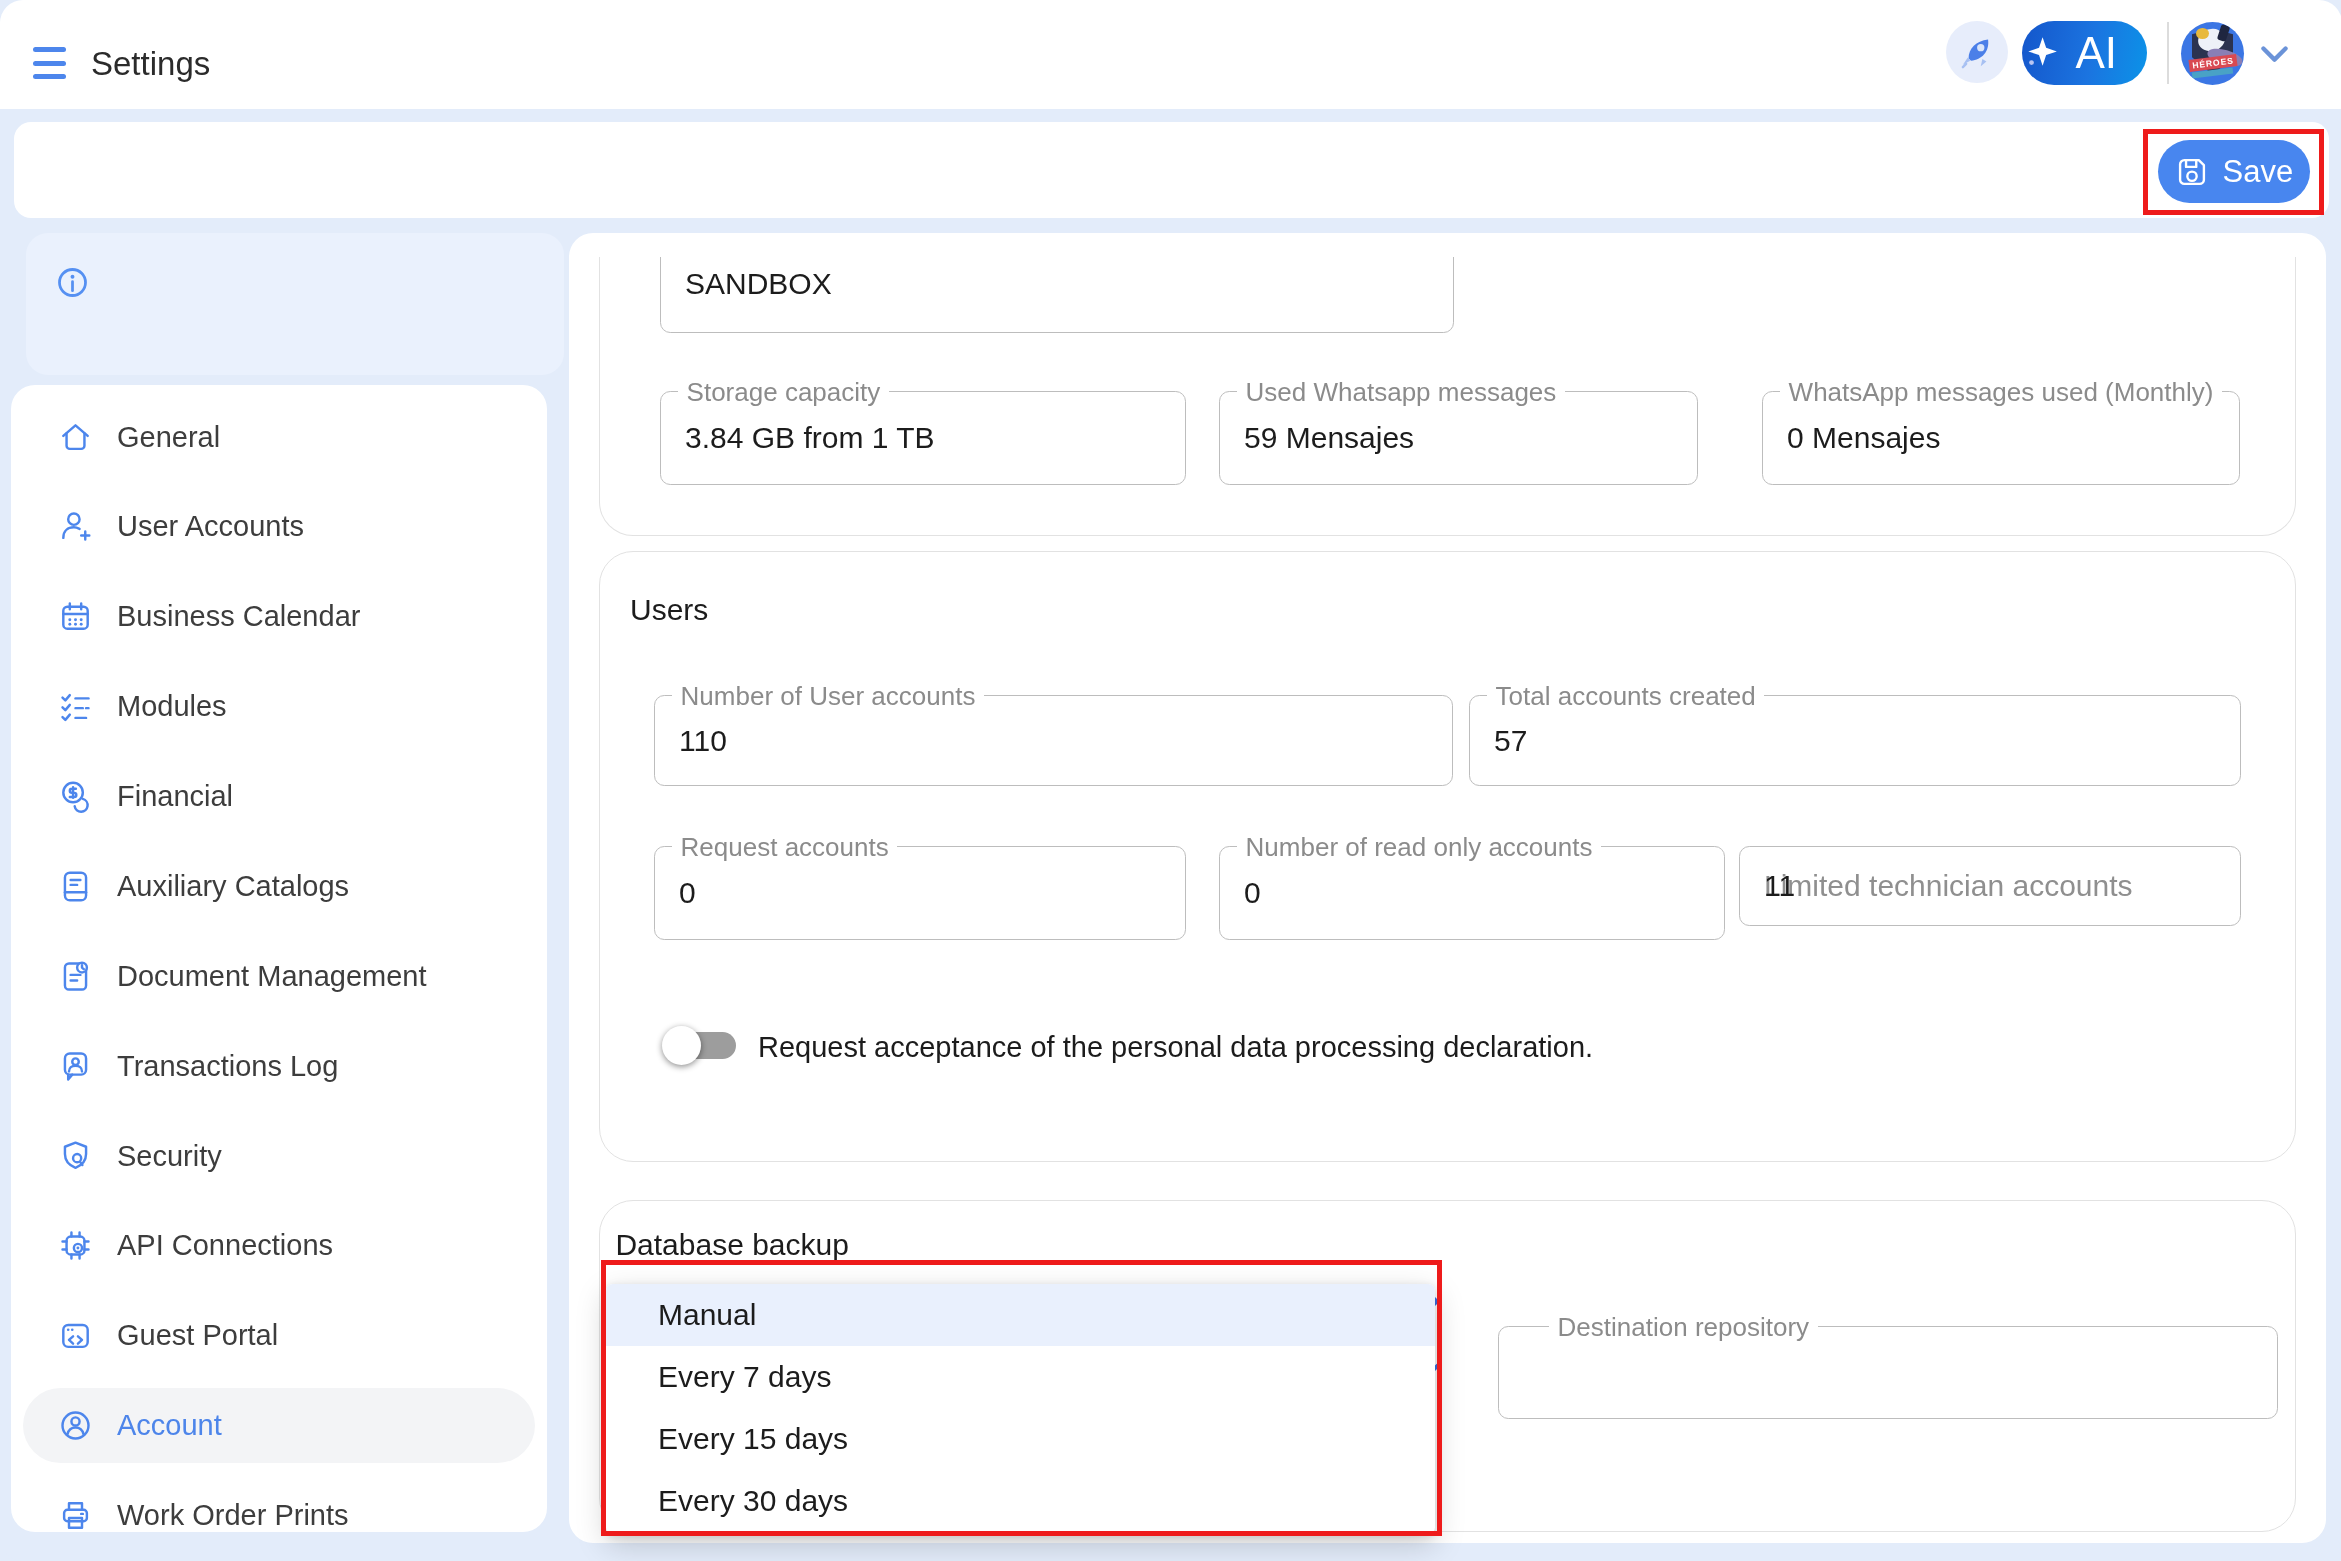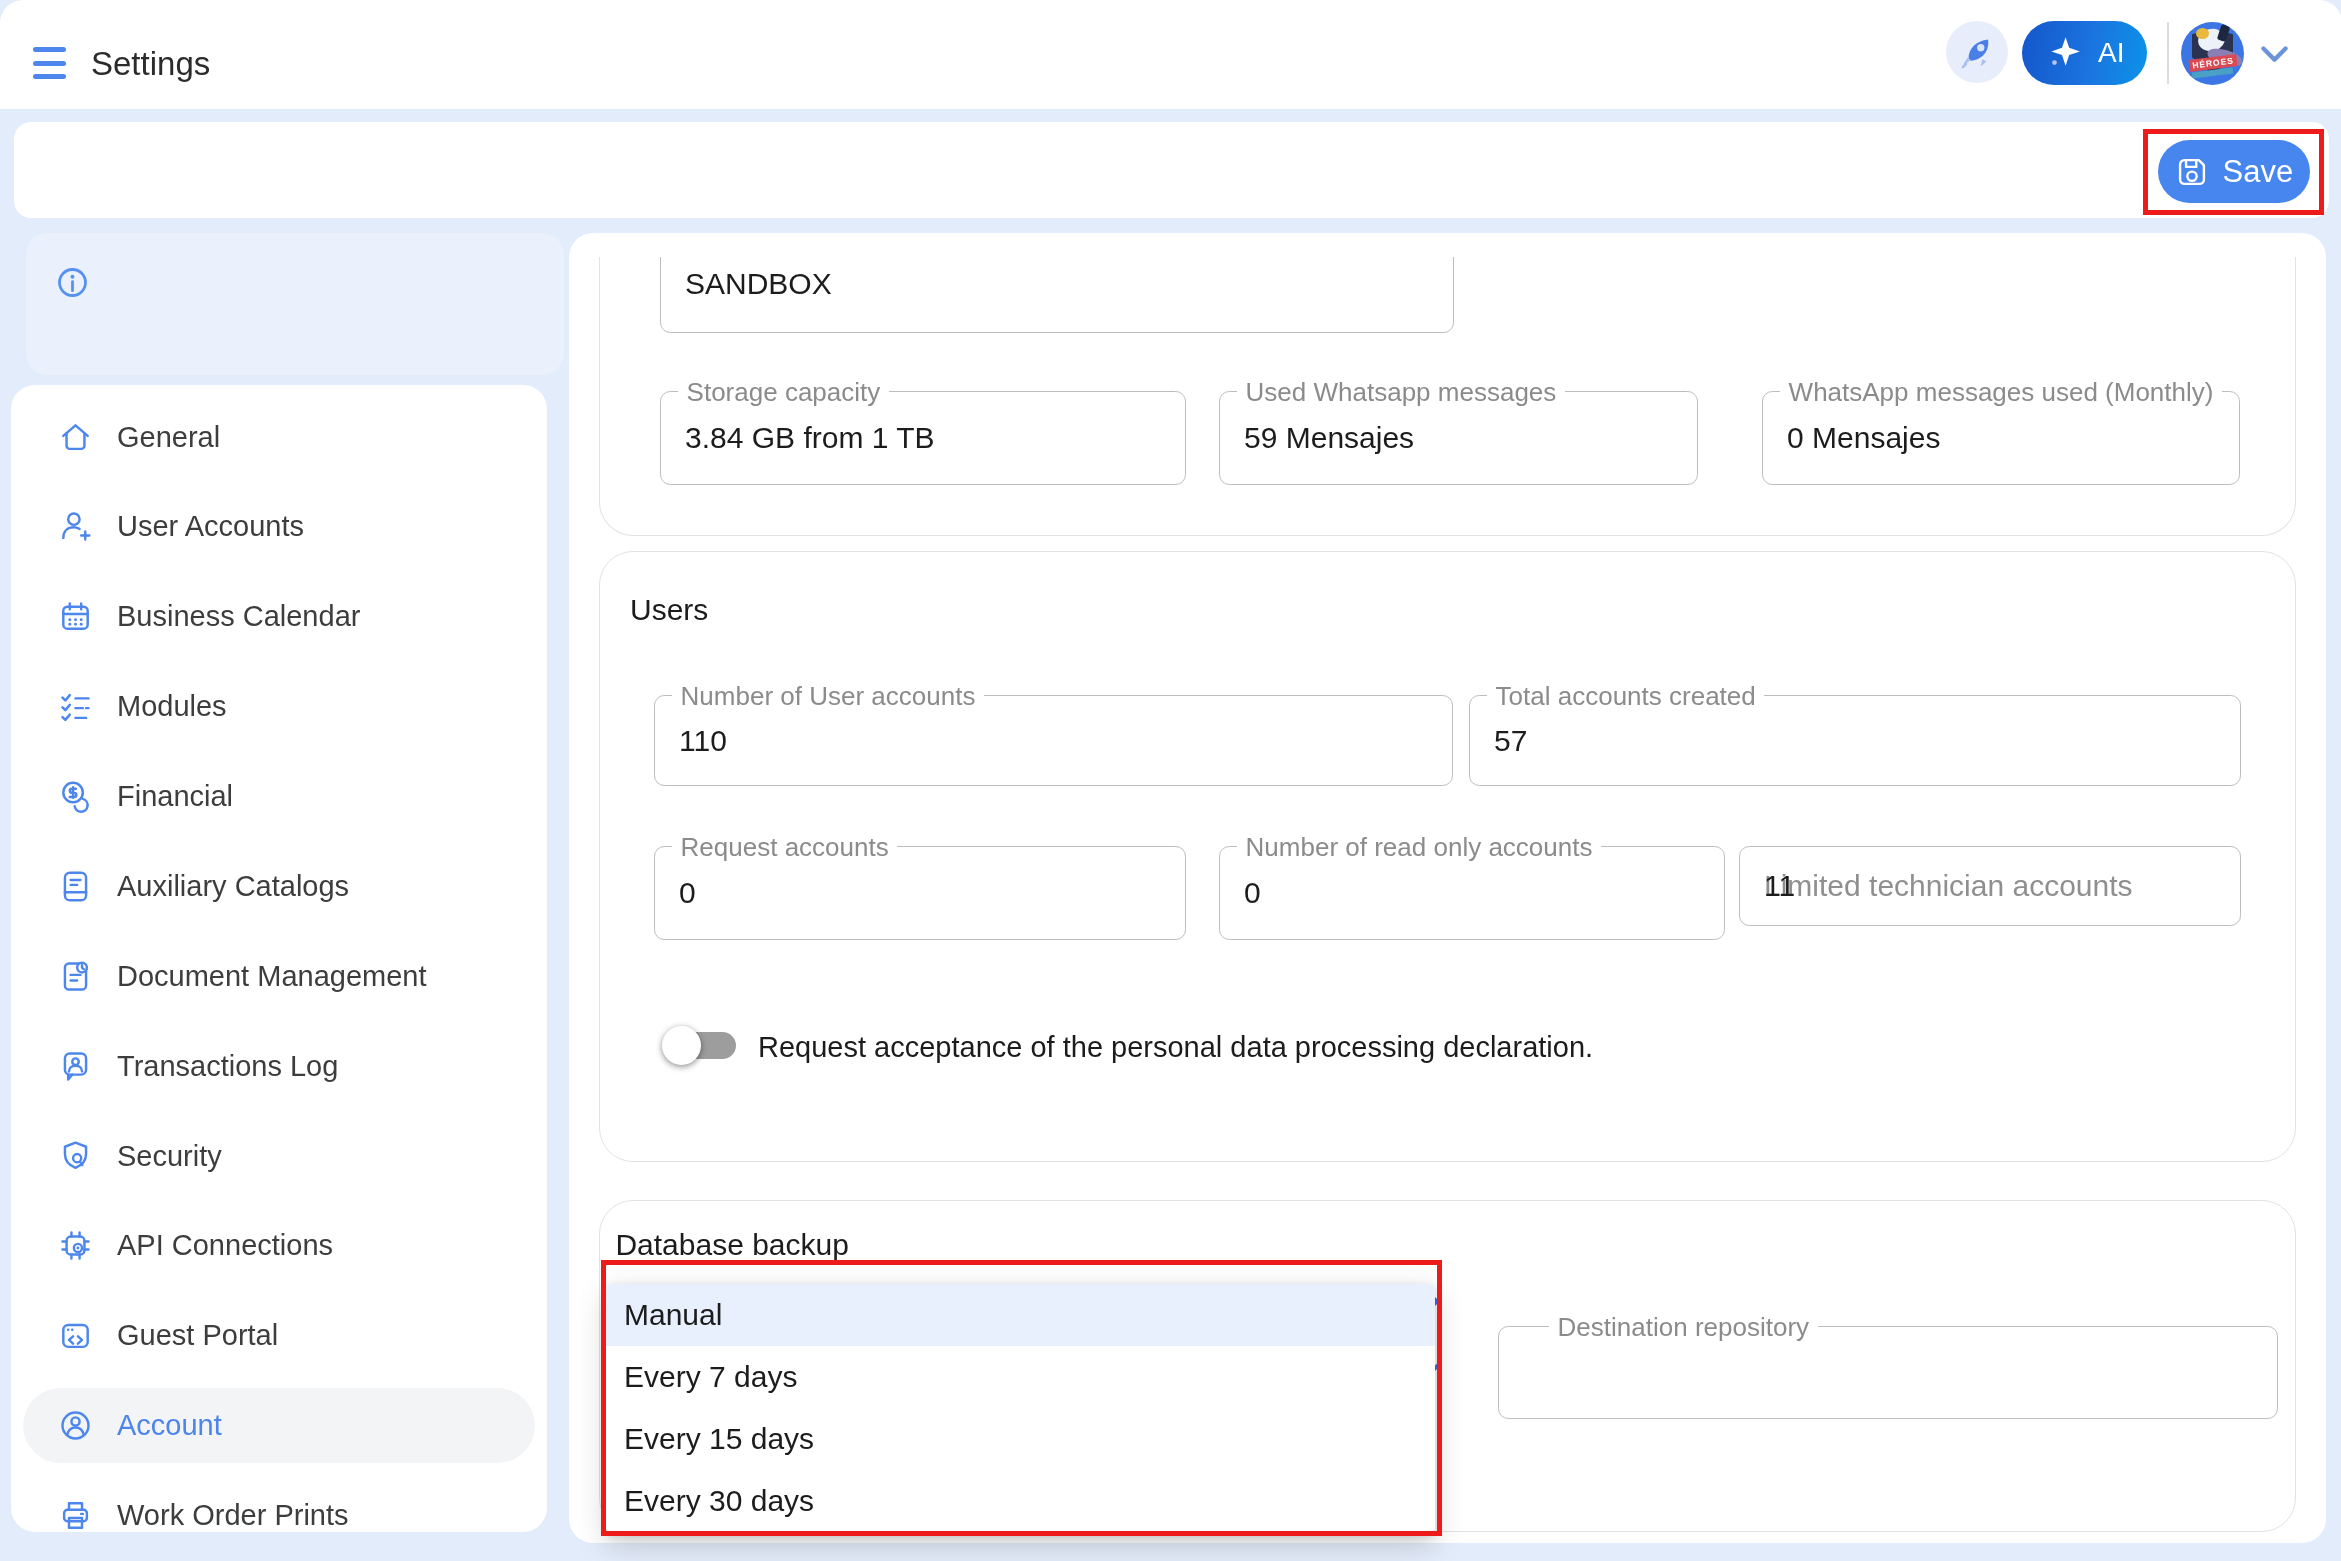--- a/index.html
+++ b/index.html
@@ -10,22 +10,22 @@
 
   
   .header{left:0;top:0;width:2342px;height:109px;background:#ffffff;}
   .burger{left:33px;top:47px;width:33px;height:34px;cursor:pointer;}
   .burger div{width:33px;height:5.1px;border-radius:2.6px;background:#4d86ec;margin-bottom:8.6px;}
   .page-title{left:91px;top:45px;font-size:33px;color:#2b2b2b;}
   .rocket-btn{left:1946px;top:21.4px;width:62px;height:62px;border-radius:50%;background:#e7edfb;
               display:flex;align-items:center;justify-content:center;cursor:pointer;}
   .ai-btn{left:2022px;top:20.5px;width:125px;height:64px;border-radius:33px;
           background:linear-gradient(100deg,#1456cb 0%,#1b74e0 55%,#0b93e8 100%);
-          display:flex;align-items:center;justify-content:center;gap:15.4px;color:#fff;
-          font-size:28px;cursor:pointer;}
+          display:flex;align-items:center;gap:15.4px;color:#fff;
+          font-size:44px;cursor:pointer;}
   .hdr-divider{left:2167px;top:22px;width:1.7px;height:62px;background:#dcdcdc;}
   .avatar{left:2181px;top:22px;width:63px;height:63px;border-radius:50%;background:#3b76e4;
           overflow:hidden;cursor:pointer;}
   .av-shield{position:absolute;left:11px;top:6.8px;width:41px;height:46px;background:#2b3350;
              clip-path:polygon(50% 0,100% 12%,100% 62%,50% 100%,0 62%,0 12%);}
   .av-blob{position:absolute;left:17px;top:6.8px;width:27px;height:22px;background:#edf1f8;
            border-radius:50%;transform:rotate(-14deg);}
   .av-helmet{position:absolute;left:14.6px;top:6px;width:13px;height:11px;background:#e8b93c;border-radius:50%;}
   .av-phone{position:absolute;left:38px;top:2.6px;width:9.4px;height:16.3px;background:#1f2640;
             border-radius:2.6px;transform:rotate(18deg);}
@@ -81,21 +81,21 @@
   
   .tg-track{position:absolute;left:73px;top:480px;width:63px;height:27px;border-radius:13.7px;
             background:#9d9d9d;cursor:pointer;}
   .tg-knob{position:absolute;left:62px;top:474px;width:39px;height:39px;border-radius:50%;
            background:#fff;box-shadow:0 1.7px 6px rgba(0,0,0,.45);cursor:pointer;}
   .tg-label{position:absolute;left:158px;top:479px;font-size:29px;color:#1c1c1c;white-space:nowrap;}
 
   
   .menu{left:606px;top:1284px;width:829px;height:250px;background:#fff;z-index:5;border-radius:6.8px;
         box-shadow:0 10.3px 31px rgba(0,0,0,.18),0 2.6px 8.6px rgba(0,0,0,.12);overflow:hidden;}
-  .menu-item{height:62px;display:flex;align-items:center;padding-left:18px;font-size:30px;
+  .menu-item{height:62px;display:flex;align-items:center;padding-left:52px;font-size:30px;
              color:#1c1c1c;cursor:pointer;}
   .menu-item.hl{background:#e9f0fd;}
 
   .sliver{position:absolute;width:17px;height:17px;border-right:4.3px solid #3d6fe0;
           border-bottom:4.3px solid #3d6fe0;z-index:4;}
   #sliver1{left:1419px;top:1293px;transform:rotate(-45deg);}
   #sliver2{left:1419px;top:1358px;transform:rotate(45deg);}
 
   .ic{stroke:#4d86ec;stroke-width:3;fill:none;stroke-linecap:round;stroke-linejoin:round;}
   .icf{fill:#4d86ec;stroke:none;}

